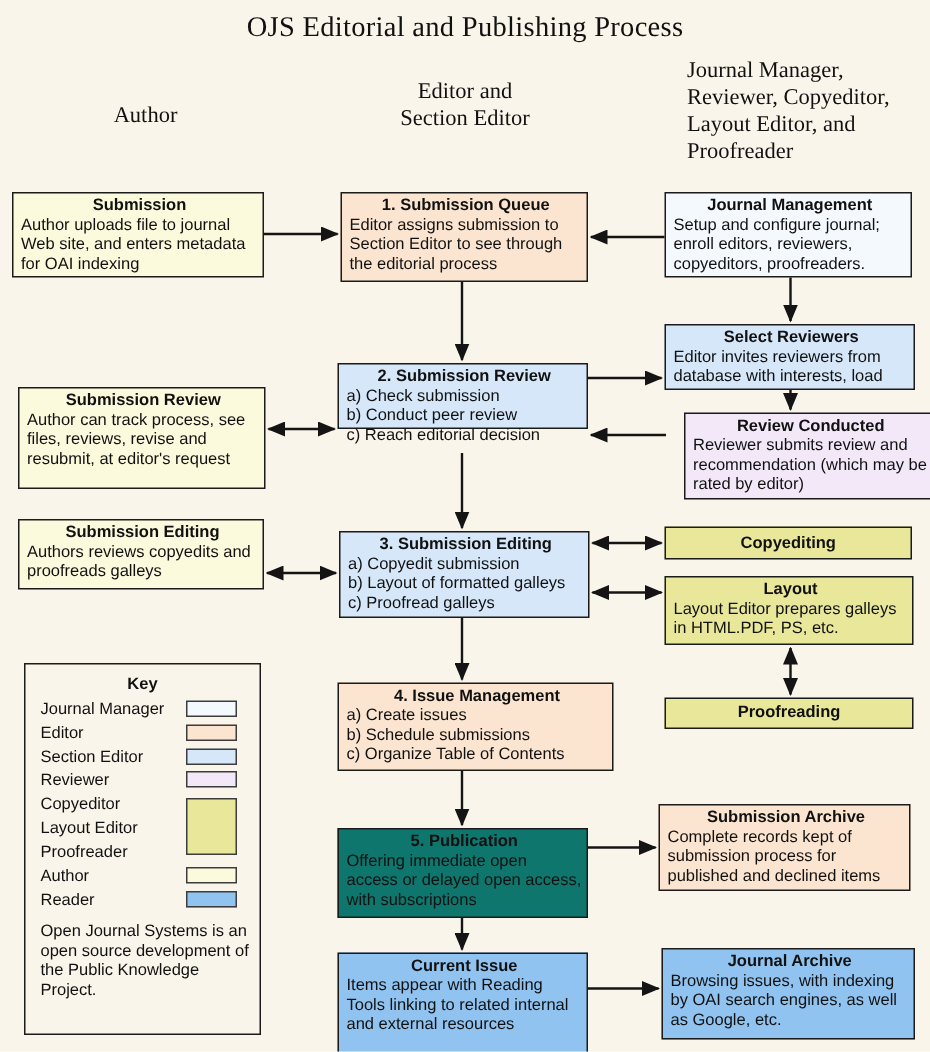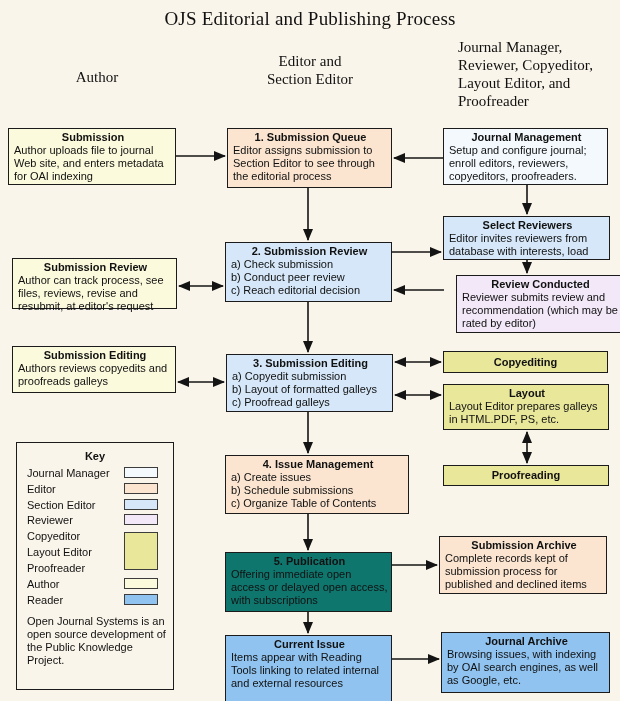--- a/index.html
+++ b/index.html
@@ -50,34 +50,34 @@
 Section Editor</div>
   <div class="colhead" style="left:458px;top:38px;width:140px;text-align:left;">Journal Manager,
 Reviewer, Copyeditor,
 Layout Editor, and
 Proofreader</div>
 
   <div class="box" style="left: 8px; top: 128px; width: 168px; height: 57px; background-color: rgb(252, 250, 220);">
     <div class="bt">Submission</div>
     <div class="bb">Author uploads file to journal Web site, and enters metadata for OAI indexing</div>
   </div>
-  <div class="box" style="left: 12px; top: 258px; width: 165px; height: 51px; background-color: rgb(252, 250, 220);">
+  <div class="box" style="left: 12px; top: 258px; width: 165px; height: 68px; background-color: rgb(252, 250, 220);">
     <div class="bt">Submission Review</div>
     <div class="bb">Author can track process, see files, reviews, revise and resubmit, at editor's request</div>
   </div>
   <div class="box" style="left: 12px; top: 346px; width: 164px; height: 47px; background-color: rgb(252, 250, 220);">
     <div class="bt">Submission Editing</div>
     <div class="bb">Authors reviews copyedits and proofreads galleys</div>
   </div>
 
   <div class="box" style="left: 227px; top: 128px; width: 165px; height: 60px; background-color: rgb(251, 229, 208);">
     <div class="bt">1. Submission Queue</div>
     <div class="bb">Editor assigns submission to Section Editor to see through the editorial process</div>
   </div>
-  <div class="box" style="left: 225px; top: 242px; width: 167px; height: 60px; background-color: rgb(213, 231, 248);">
+  <div class="box" style="left: 225px; top: 242px; width: 167px; height: 44px; background-color: rgb(213, 231, 248);">
     <div class="bt">2. Submission Review</div>
     <div class="bb">a) Check submission
 b) Conduct peer review
 c) Reach editorial decision</div>
   </div>
   <div class="box" style="left: 226px; top: 354px; width: 167px; height: 58px; background-color: rgb(213, 231, 248);">
     <div class="bt">3. Submission Editing</div>
     <div class="bb">a) Copyedit submission
 b) Layout of formatted galleys
 c) Proofread galleys</div>

